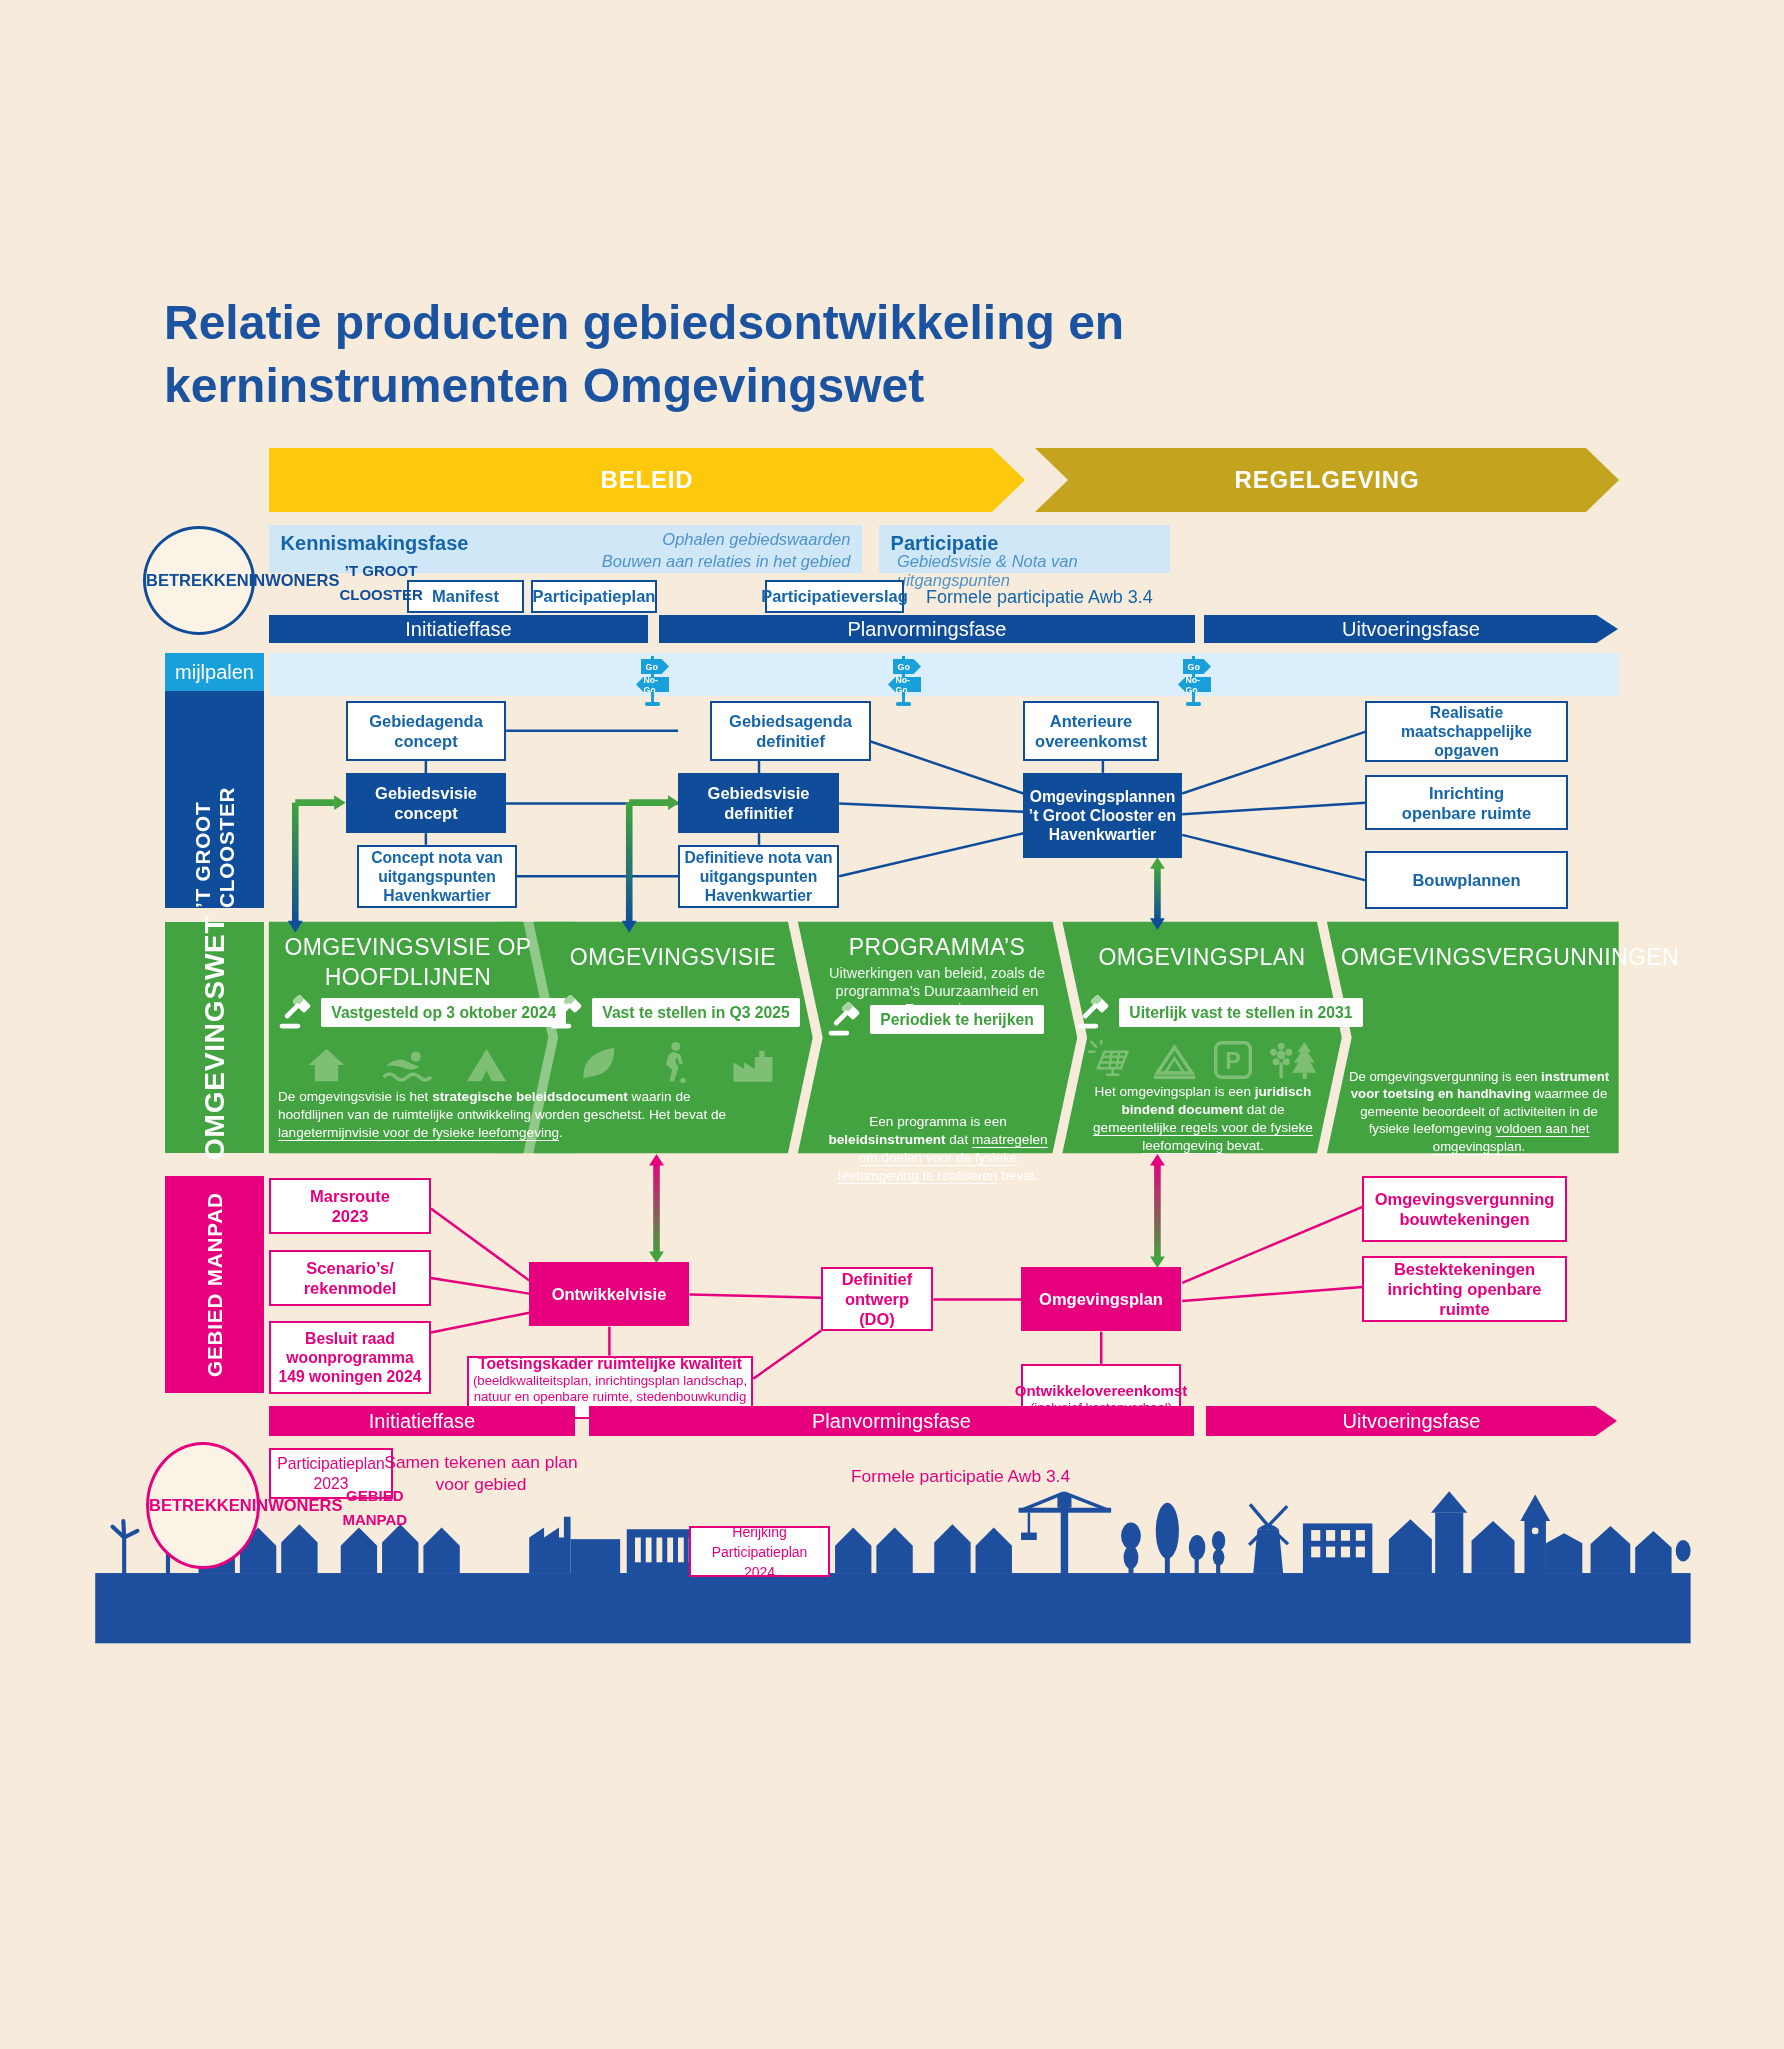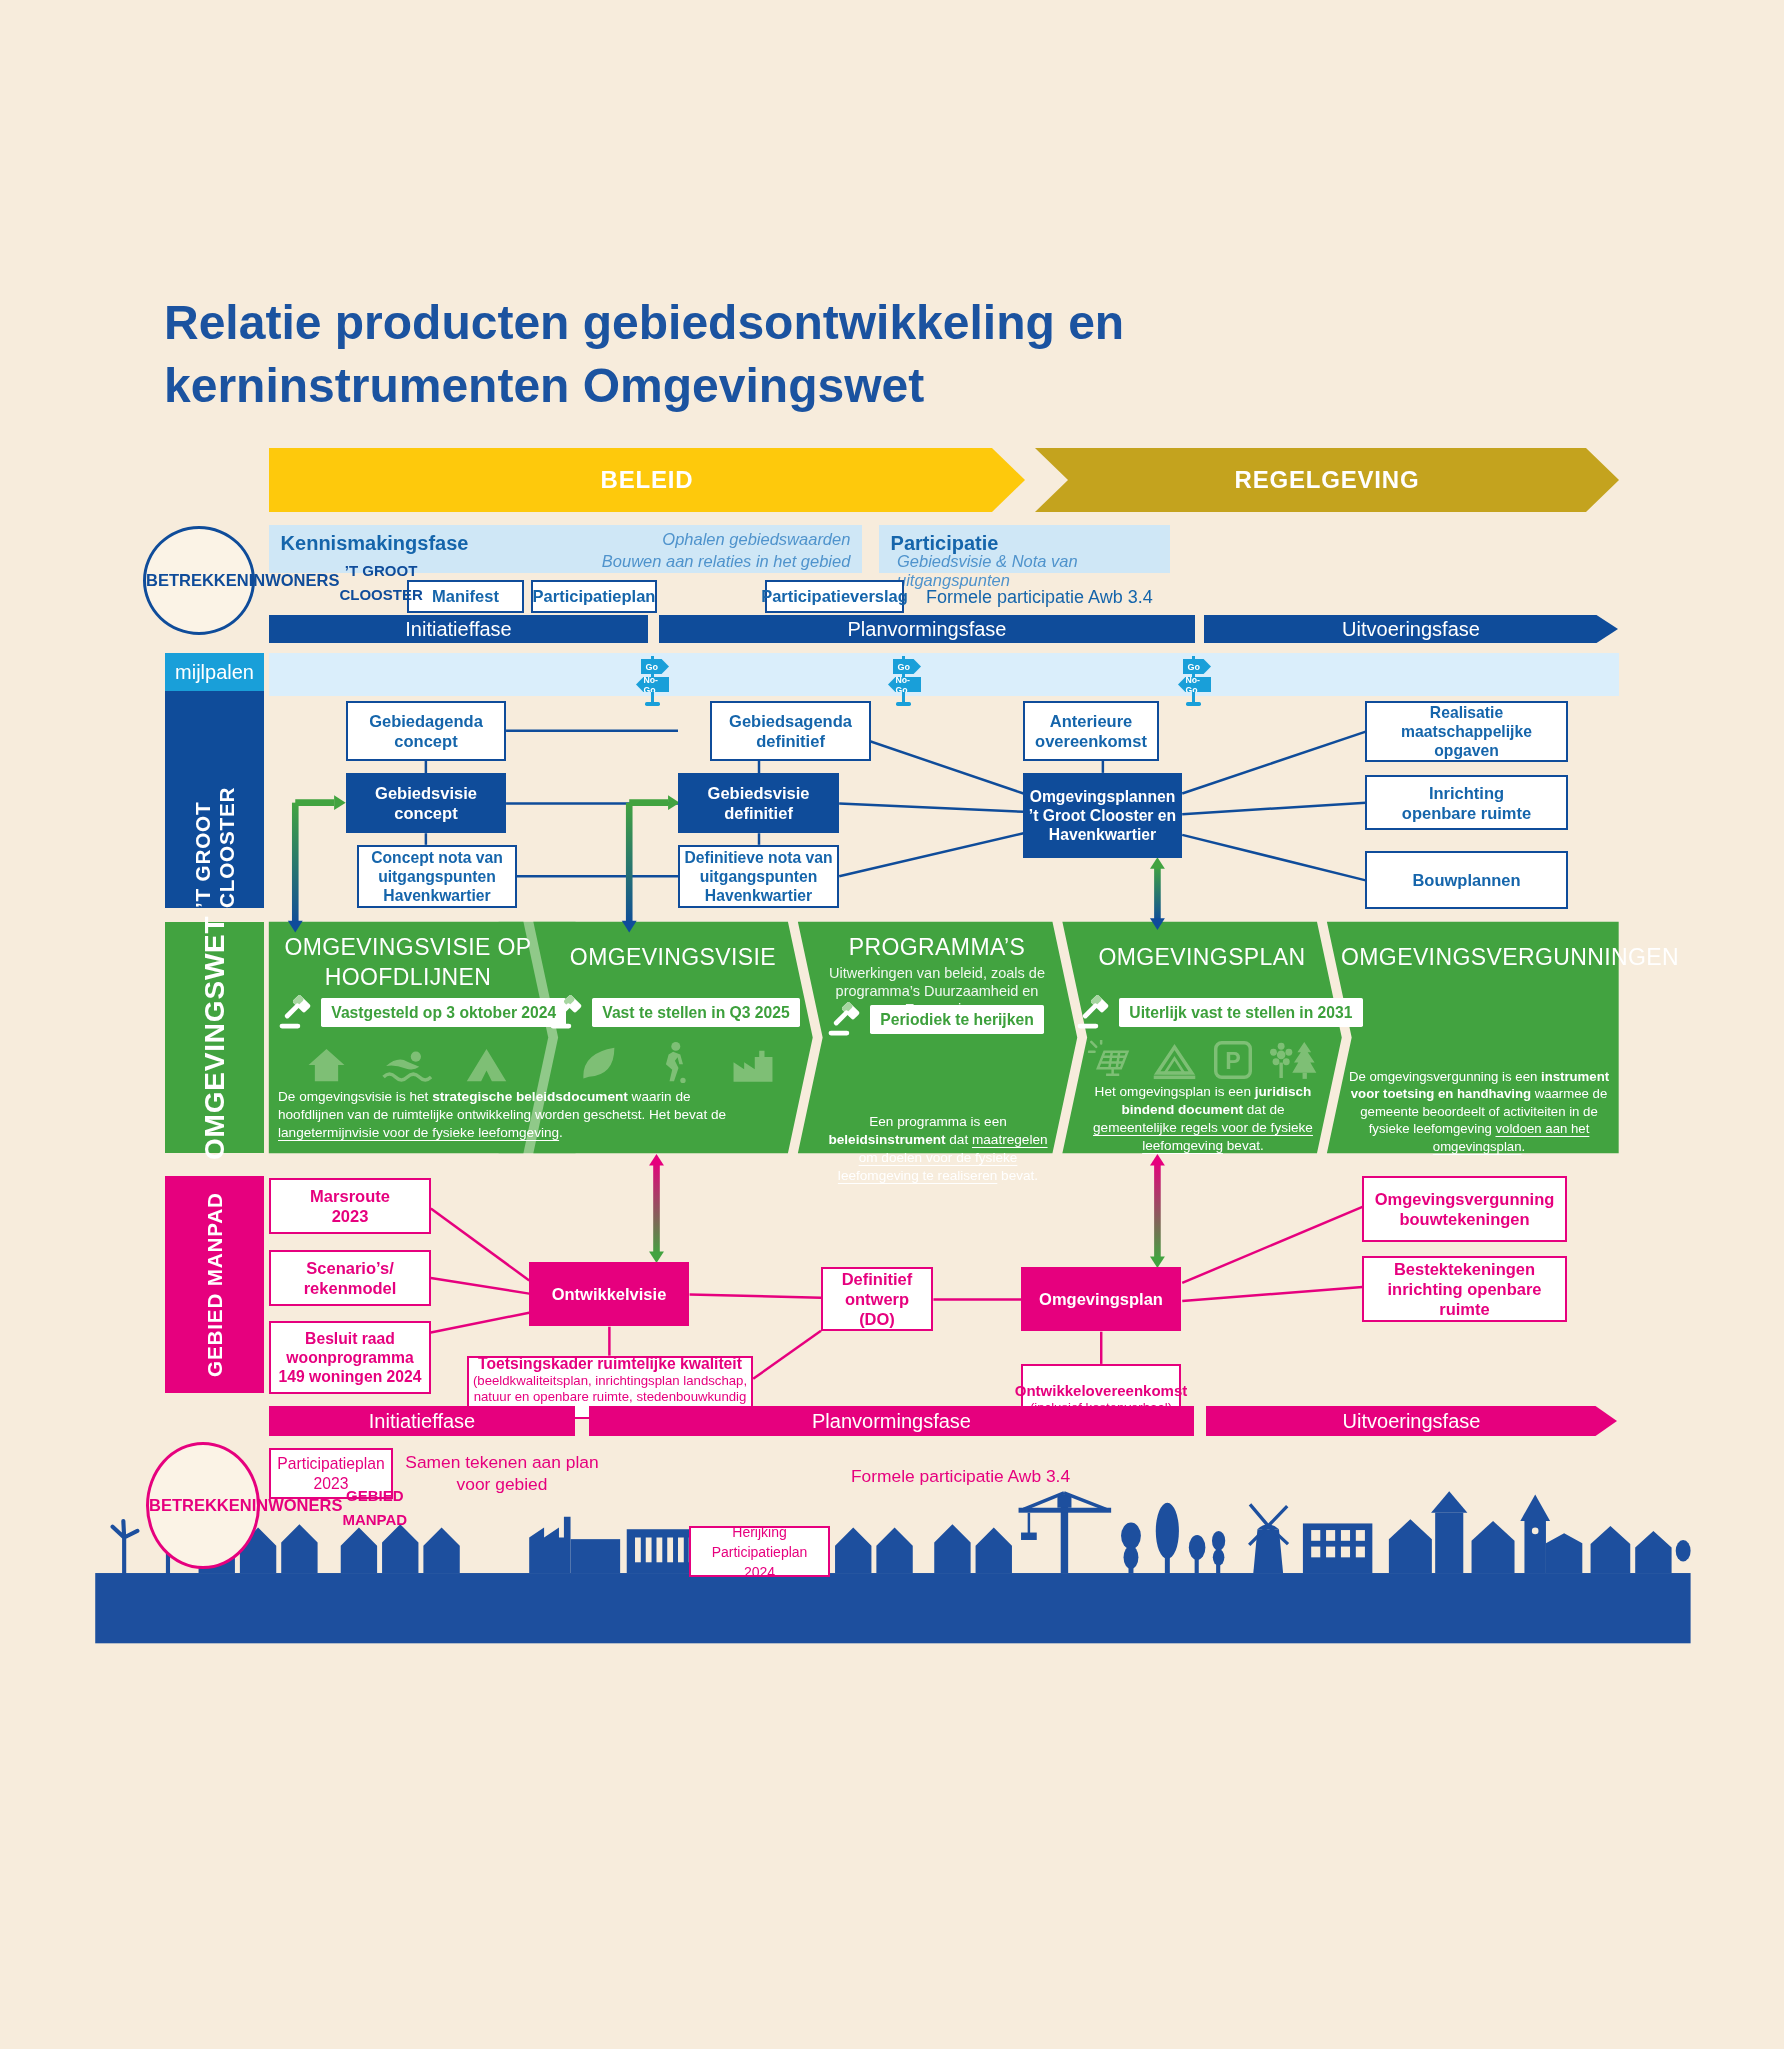--- a/index.html
+++ b/index.html
@@ -529,20 +529,20 @@
 
   <div class="abs circle circ-pink" style="left:146px; top:1442px; width:114px; height:127px;">
     <div class="circ-t">BETREKKEN</div>
     <div class="circ-t">INWONERS</div>
     <div class="circ-s pre">GEBIED
 MANPAD</div>
   </div>
 
   <div class="abs wbox pink pre" style="left:269px; top:1448px; width:124px; height:51px; font-weight:500; font-size:15.7px;"><span class="pre">Participatieplan
 2023</span></div>
-  <div class="abs pinktext pre" style="left:403px; top:1451px; width:198px; text-align:center;">Samen tekenen aan plan
+  <div class="abs pinktext pre" style="left:382px; top:1451px; width:198px; text-align:center;">Samen tekenen aan plan
 voor gebied</div>
   <div class="abs wbox pink pre" style="left:689px; top:1526px; width:141px; height:51px; font-weight:500; font-size:14px;"><span class="pre">Herijking
 Participatieplan 2024</span></div>
   <div class="abs pinktext" style="left:851px; top:1465px;">Formele participatie Awb 3.4</div>
 
 </div>
 
 
 </body></html>

